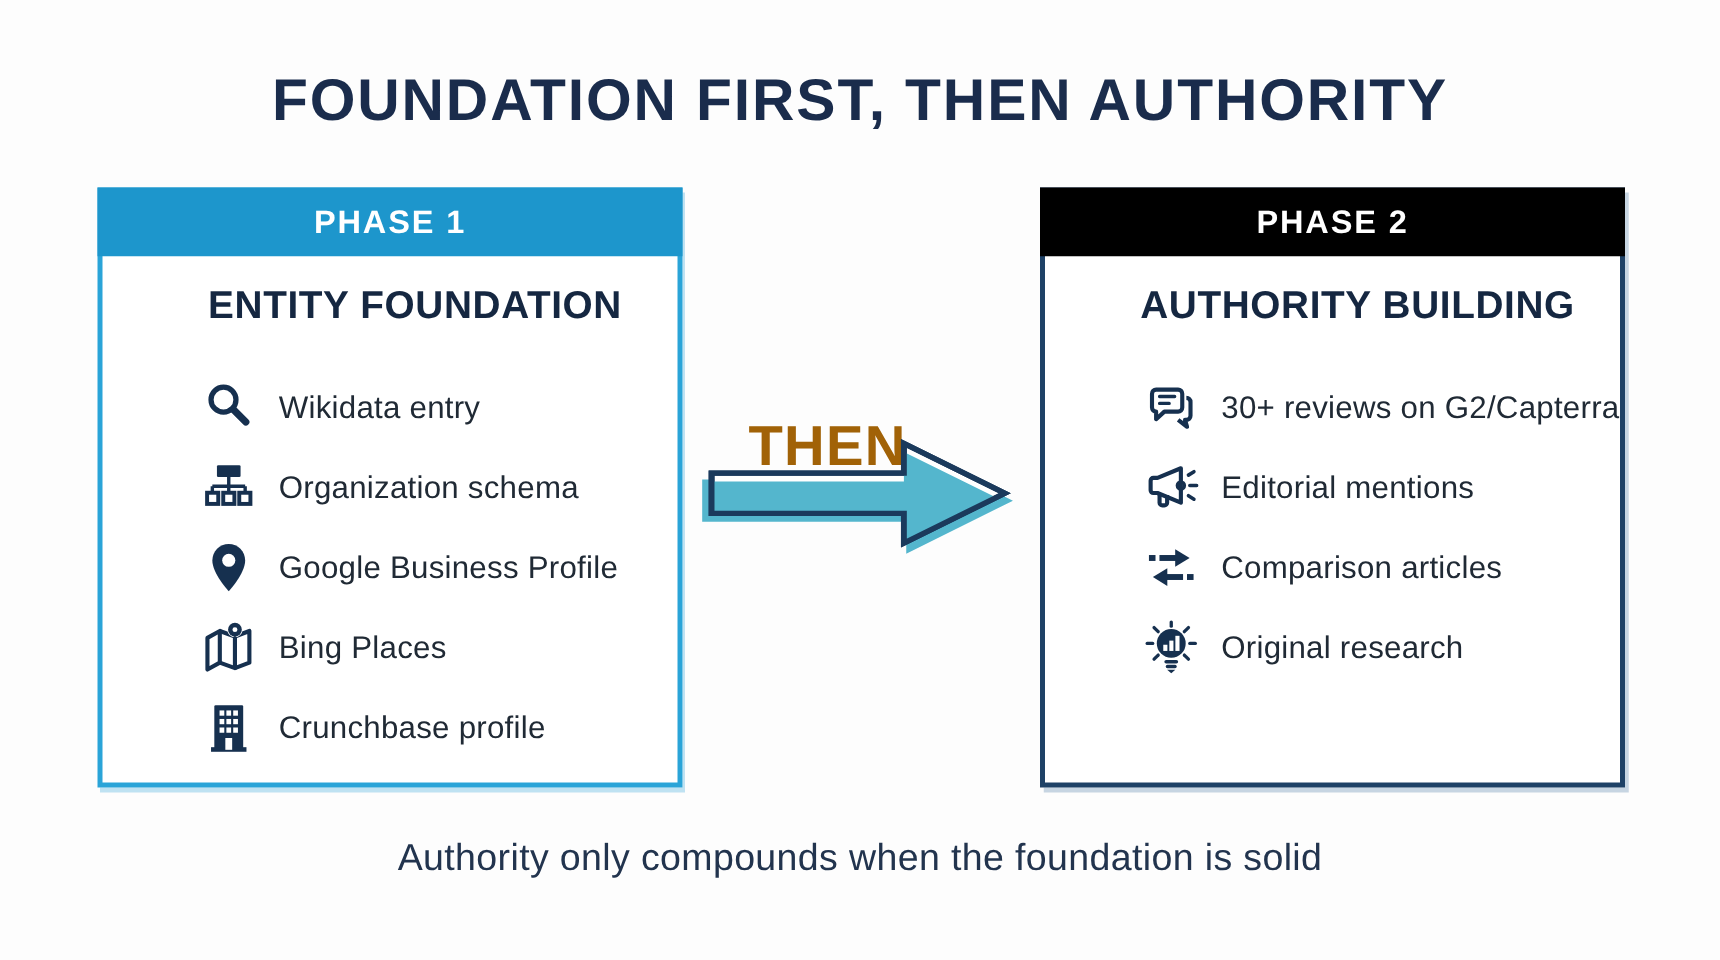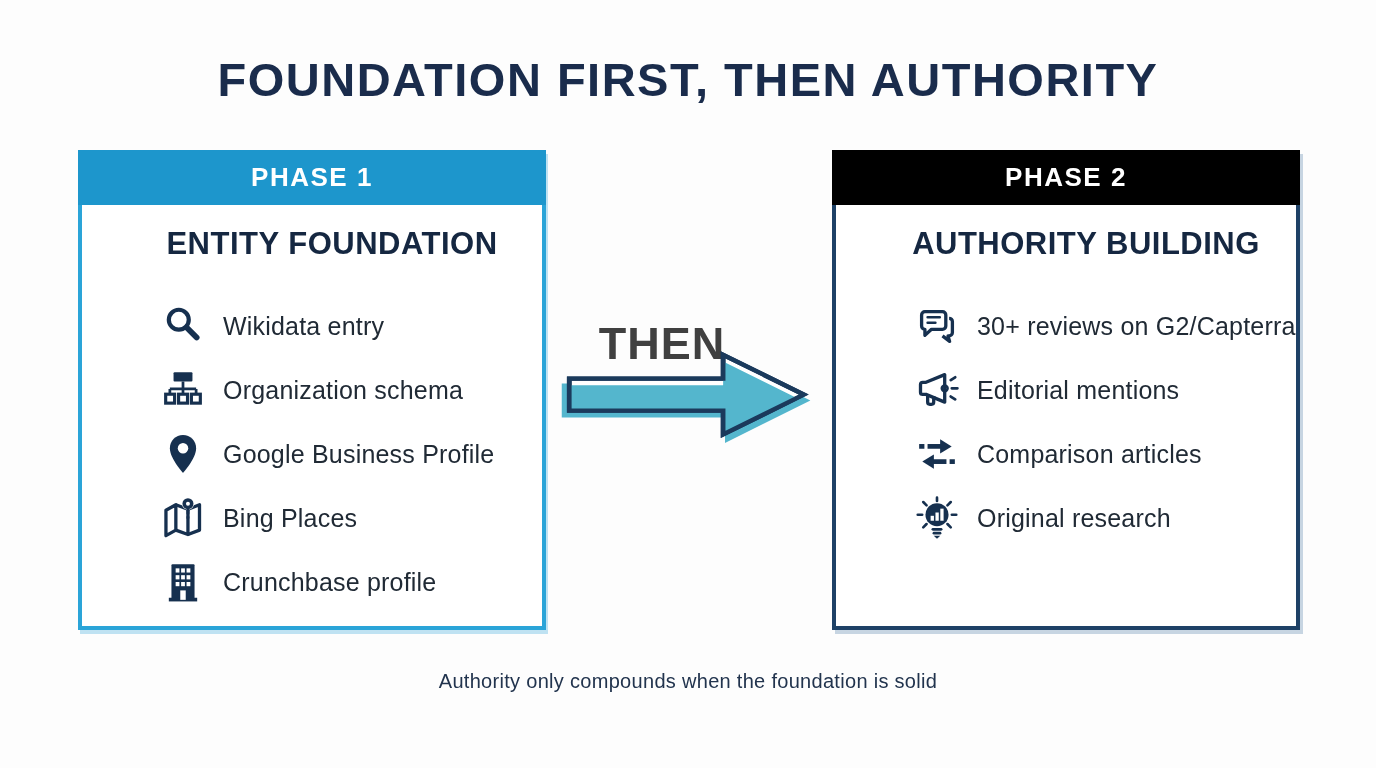--- a/index.html
+++ b/index.html
@@ -35,27 +35,27 @@
   .item-icon{
     width:48px;height:46px;flex:0 0 48px;display:flex;align-items:center;justify-content:center;
     color:#16304f;
   }
   .item-icon svg{display:block;}
   .item-label{
     margin-left:16px;font-size:25px;font-weight:500;color:#20293398;
     color:#202a35;letter-spacing:0.2px;
   }
   .then-label{
-    position:absolute;left:552px;top:318px;width:220px;text-align:center;
-    font-size:45px;font-weight:800;letter-spacing:1px;color:#404040;
+    position:absolute;left:552px;top:331px;width:220px;text-align:center;
+    font-size:45px;font-weight:800;letter-spacing:1px;color:#a16207;
   }
   .big-arrow{position:absolute;left:558px;top:348px;}
   .caption{
     position:absolute;top:670px;left:0;width:100%;text-align:center;
-    font-size:20px;font-weight:400;color:#22344e;letter-spacing:0.3px;
+    font-size:30px;font-weight:400;color:#22344e;letter-spacing:0.3px;
   }
 </style>
 </head>
 <body>
 
 <div class="canvas">
 
   <div class="main-title">FOUNDATION FIRST, THEN AUTHORITY</div>
 
   <div class="phase-card card-left">

